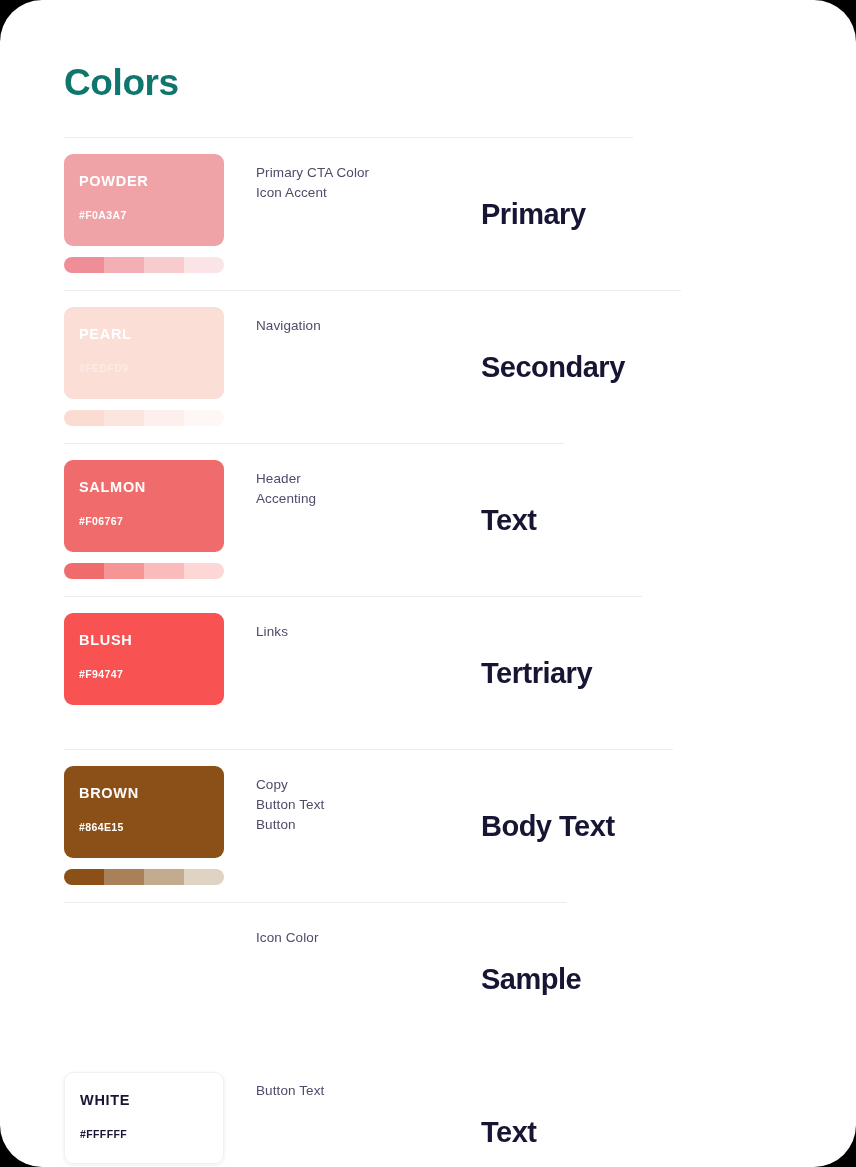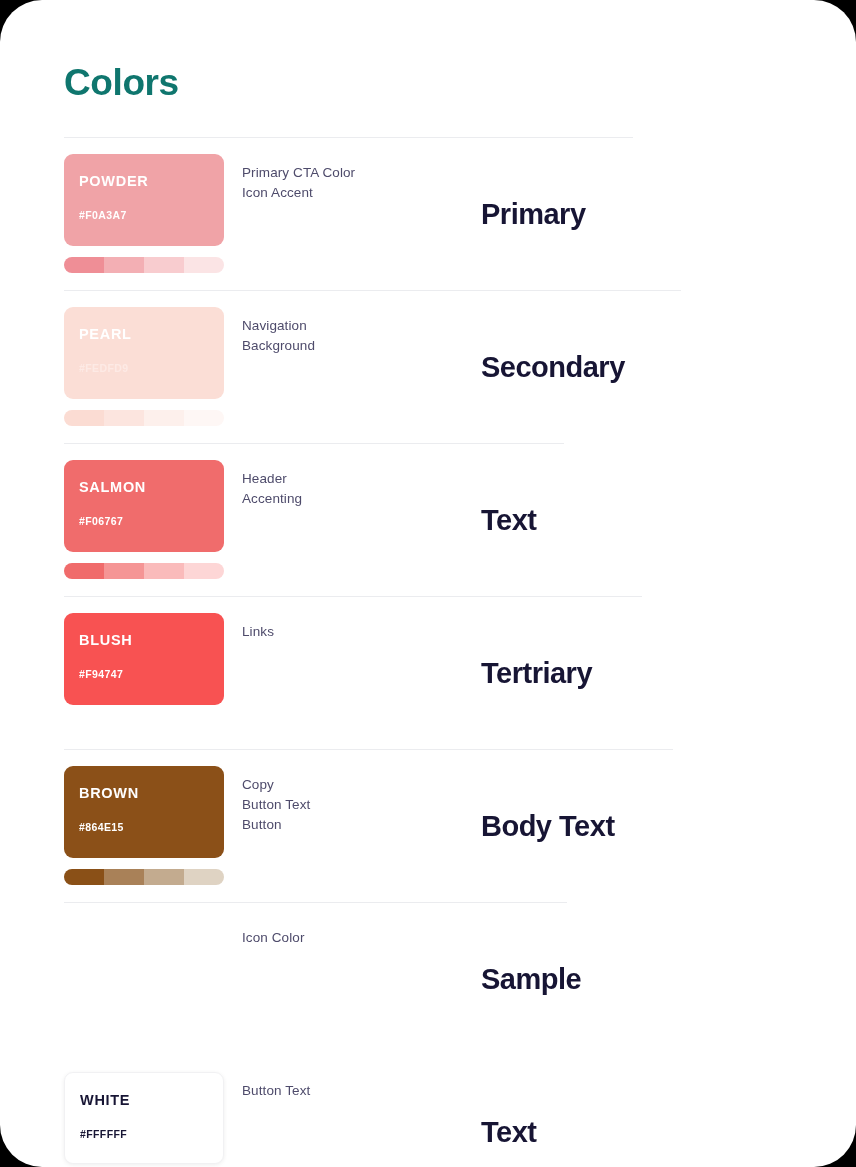--- a/index.html
+++ b/index.html
@@ -95,21 +95,21 @@
     height: 16px;
     display: flex;
     border-radius: 8px;
     overflow: hidden;
   }
   .tints .tint { flex: 1 1 25%; height: 100%; }
 
   
   .usages {
     position: absolute;
-    left: 242px;
+    left: 256px;
     top: 25px;
     width: 200px;
   }
   .usage-line {
     font-size: 13.5px;
     line-height: 20px;
     color: #4e4b6b;
     letter-spacing: 0.1px;
   }
 
@@ -164,21 +164,20 @@
             <div class="swatch-hex" style="color: rgb(253, 234, 229);">#FEDFD9</div>
           </div>
           <div class="tints">
             <div class="tint" style="background: rgb(251, 220, 211);"></div>
             <div class="tint" style="background: rgb(252, 229, 223);"></div>
             <div class="tint" style="background: rgb(253, 240, 236);"></div>
             <div class="tint" style="background: rgb(254, 247, 245);"></div>
           </div>
           <div class="usages">
             <div class="usage-line" style="color: rgb(78, 75, 107);">Navigation</div>
-            <div class="usage-line" style="color: rgb(78, 75, 107);">Background</div>
           </div>
           <div class="sample" style="color: rgb(23, 21, 52);">Secondary</div>
         </div>
       </div>
       <div class="color-row">
         <div class="row-divider" style="width: 500px; background: rgb(235, 236, 239);"></div>
         <div class="row-body">
           <div class="swatch" style="background: rgb(240, 108, 108);">
             <div class="swatch-name" style="color: rgb(255, 255, 255);">SALMON</div>
             <div class="swatch-hex" style="color: rgb(255, 255, 255);">#F06767</div>

